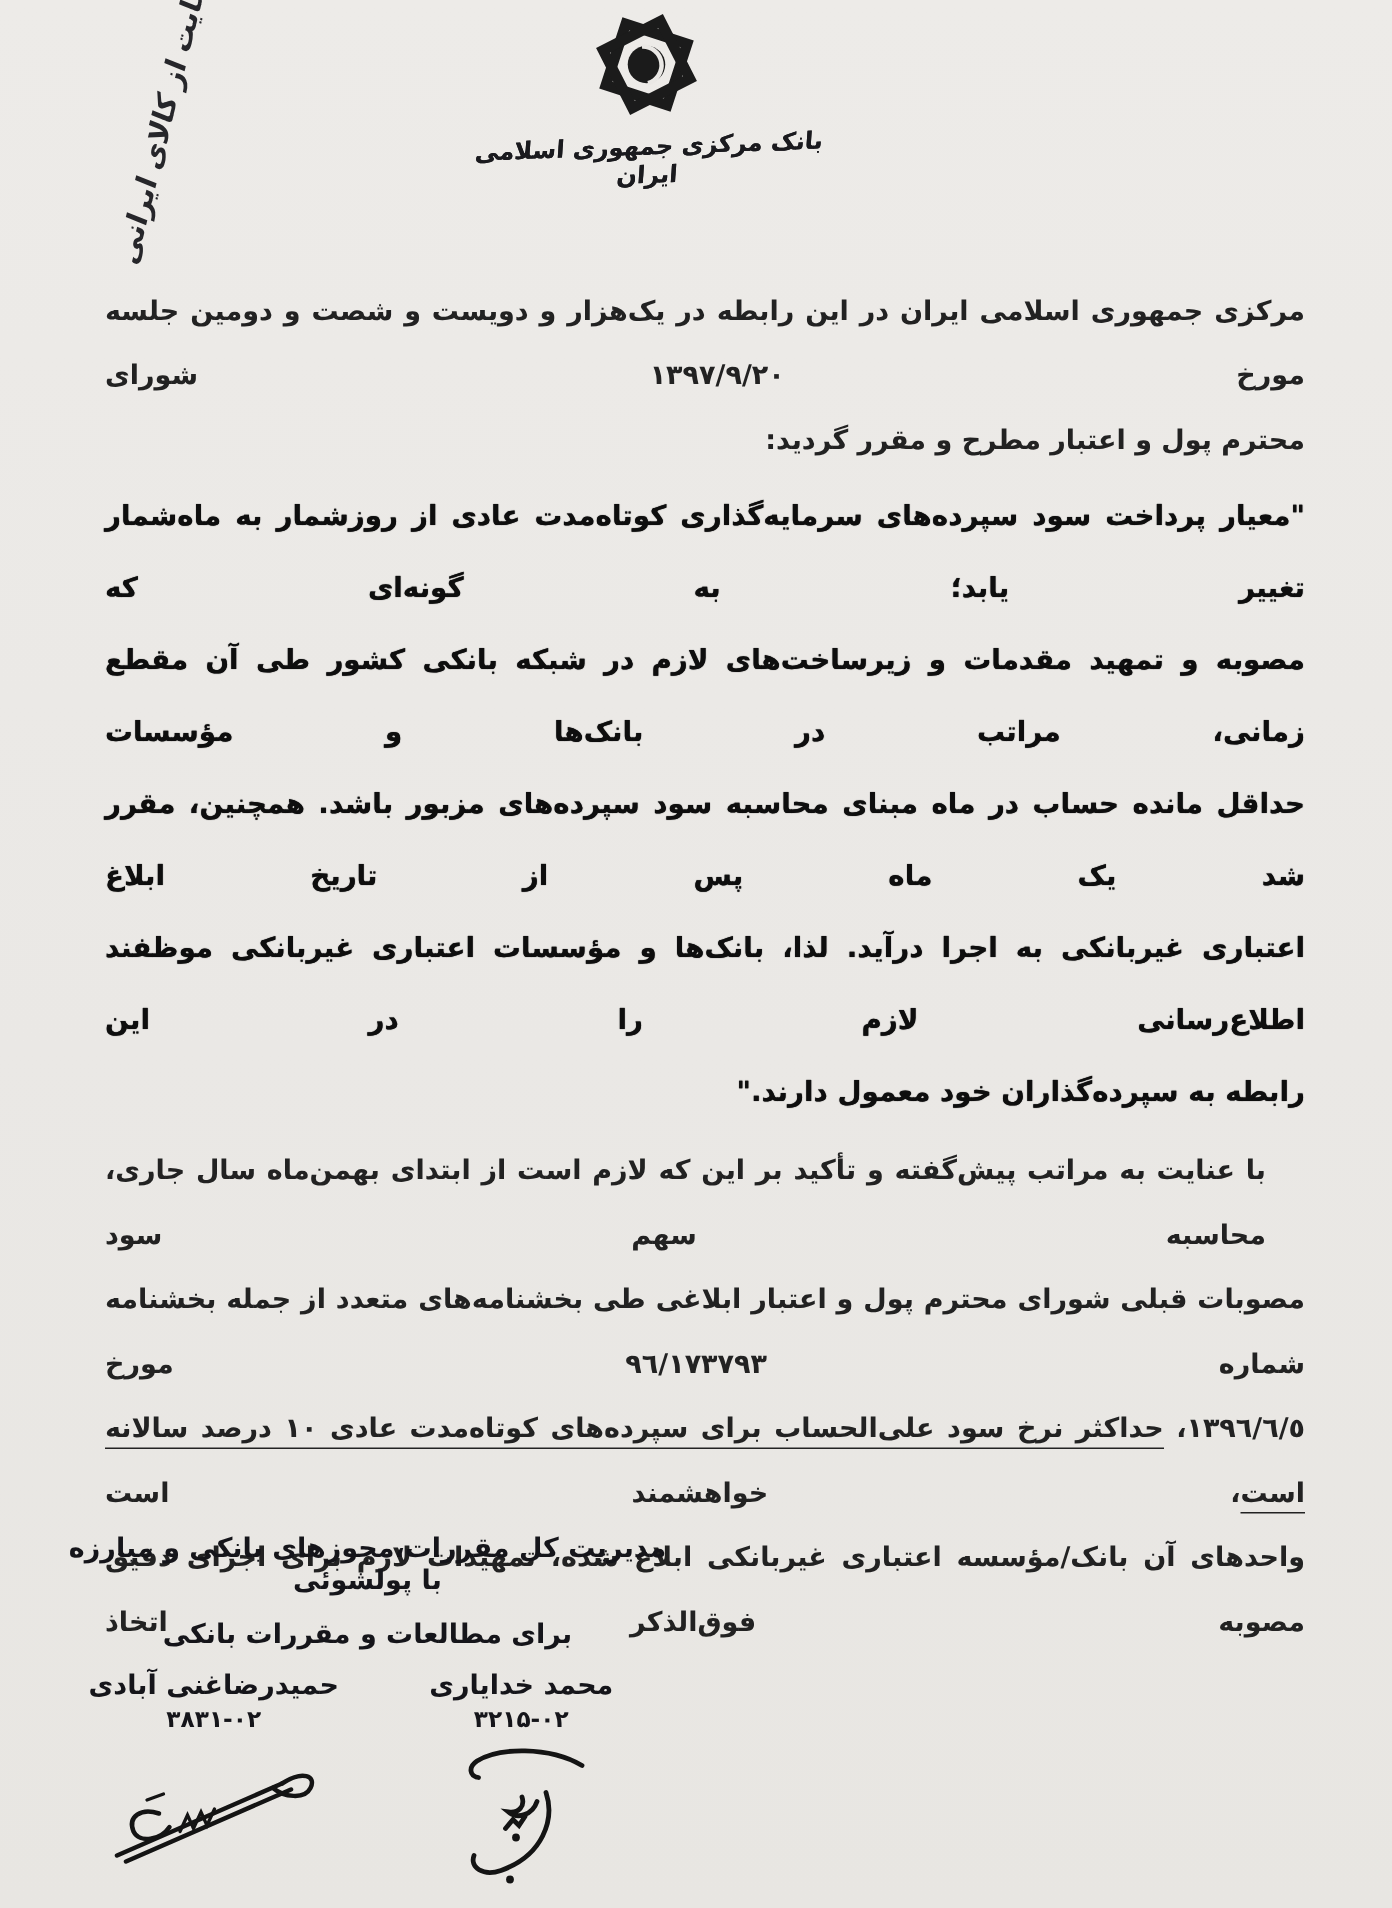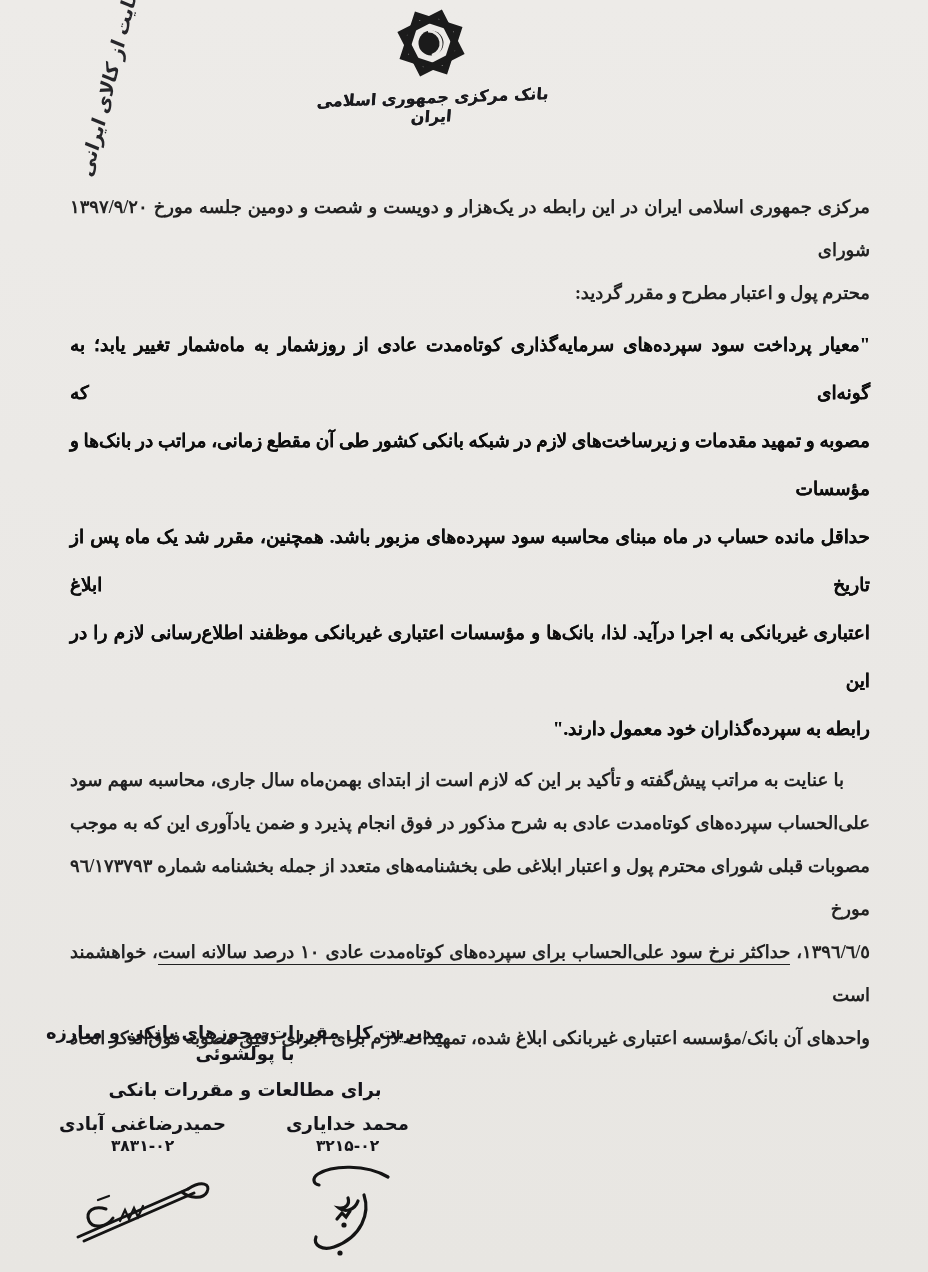--- a/index.html
+++ b/index.html
@@ -27,21 +27,21 @@
     text-align:center;direction:rtl;
     font-size:16px;font-weight:bold;color:#1a1a1e;
     transform:skewX(-6deg) rotate(-2deg);
     text-shadow:0 0 .4px #1a1a1e;
   }
   
   .body-text{
     position:absolute;left:58px;right:58px;top:186px;
     direction:rtl;
   }
-  .para{margin:0 0 6px 12px;font-family:Liberation Serif, serif;}
+  .para{margin:0 0 6px 12px;}
   .para .line{
     text-align:justify;text-align-last:justify;
     white-space:normal;
   }
   .para.normal .line{font-size:18px;font-weight:bold;line-height:43px;color:#222;}
   .para.quote .line{font-size:18.5px;font-weight:bold;line-height:48px;color:#0e0e0e;
     text-shadow:0 0 .6px #0e0e0e;}
   .para .line.last{text-align-last:right;}
   .para .line.indent{padding-right:26px;}
   .underline{border-bottom:1.5px solid currentColor;padding-bottom:2px;}
@@ -88,21 +88,20 @@
       </div>
       <div class="para quote">
         <div class="line">"معیار پرداخت سود سپرده‌های سرمایه‌گذاری کوتاه‌مدت عادی از روزشمار به ماه‌شمار تغییر یابد؛ به گونه‌ای که</div>
         <div class="line">مصوبه و تمهید مقدمات و زیرساخت‌های لازم در شبکه بانکی کشور طی آن مقطع زمانی، مراتب در بانک‌ها و مؤسسات</div>
         <div class="line">حداقل مانده حساب در ماه مبنای محاسبه سود سپرده‌های مزبور باشد. همچنین، مقرر شد یک ماه پس از تاریخ ابلاغ</div>
         <div class="line">اعتباری غیربانکی به اجرا درآید. لذا، بانک‌ها و مؤسسات اعتباری غیربانکی موظفند اطلاع‌رسانی لازم را در این</div>
         <div class="line last">رابطه به سپرده‌گذاران خود معمول دارند."</div>
       </div>
       <div class="para normal">
         <div class="line indent">با عنایت به مراتب پیش‌گفته و تأکید بر این که لازم است از ابتدای بهمن‌ماه سال جاری، محاسبه سهم سود</div>
-        <div class="line">علی‌الحساب سپرده‌های کوتاه‌مدت عادی به شرح مذکور در فوق انجام پذیرد و ضمن یادآوری این که به موجب</div>
         <div class="line">مصوبات قبلی شورای محترم پول و اعتبار ابلاغی طی بخشنامه‌های متعدد از جمله بخشنامه شماره ٩٦/١٧٣٧٩٣ مورخ</div>
         <div class="line"><span>١٣٩٦/٦/٥، </span><span class="underline">حداکثر نرخ سود علی‌الحساب برای سپرده‌های کوتاه‌مدت عادی ١٠ درصد سالانه است</span><span>، خواهشمند است</span></div>
         <div class="line">واحدهای آن بانک/مؤسسه اعتباری غیربانکی ابلاغ شده، تمهیدات لازم برای اجرای دقیق مصوبه فوق‌الذکر اتخاذ</div>
       </div>
     </div>
 
   <div class="sig-block">
     <div class="sig-dept">مدیریت کل مقررات،مجوزهای بانکی و مبارزه با پولشوئی</div>
     <div class="sig-office">برای مطالعات و مقررات بانکی</div>
     <div class="signers">

